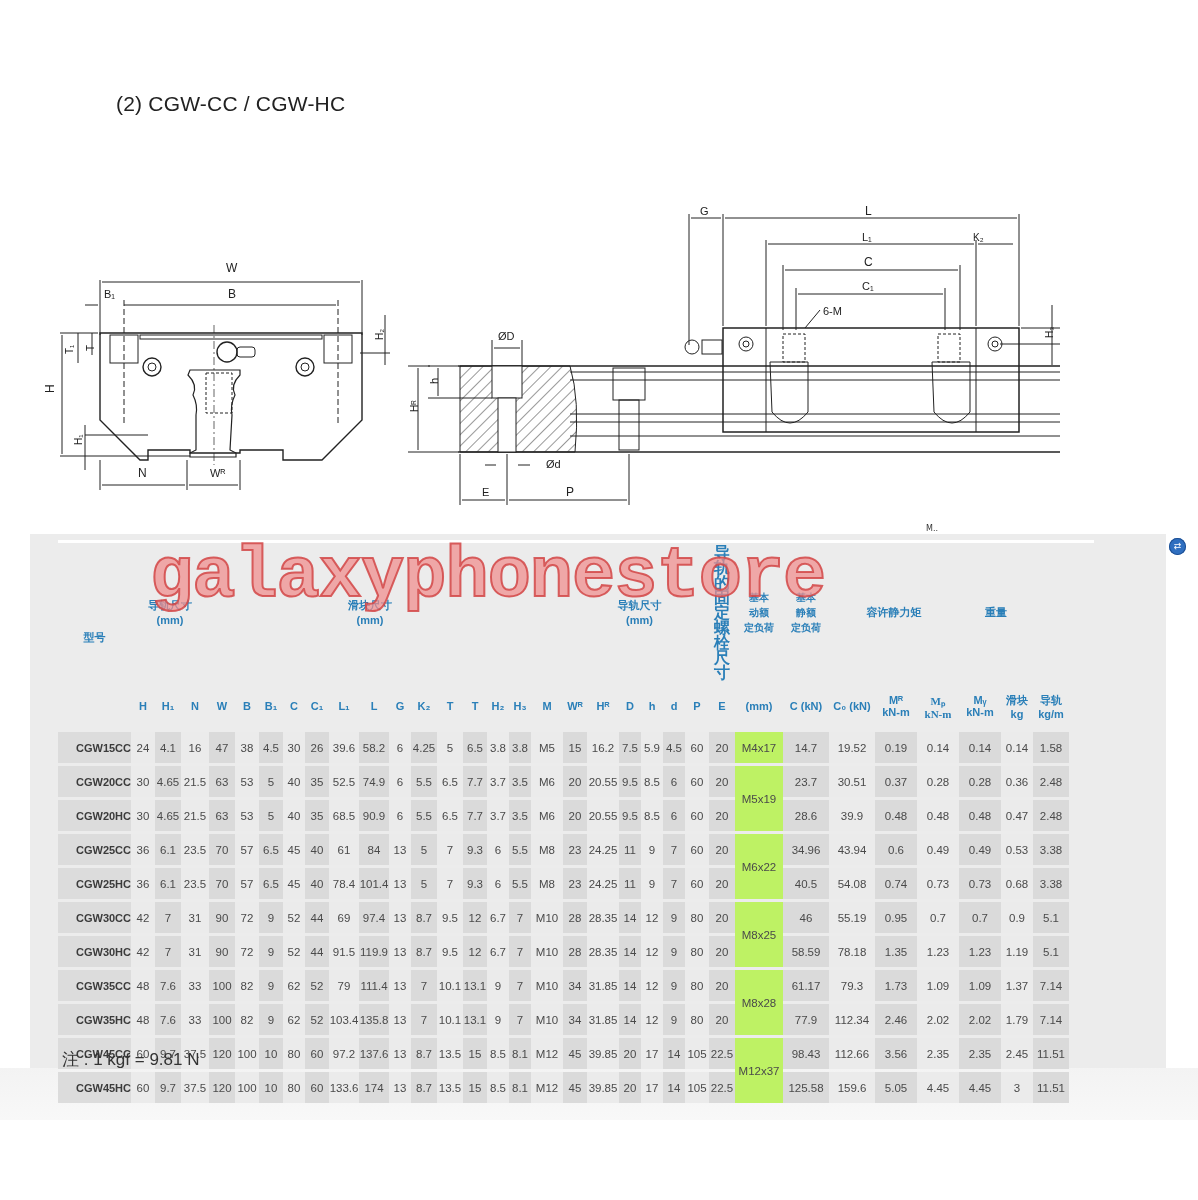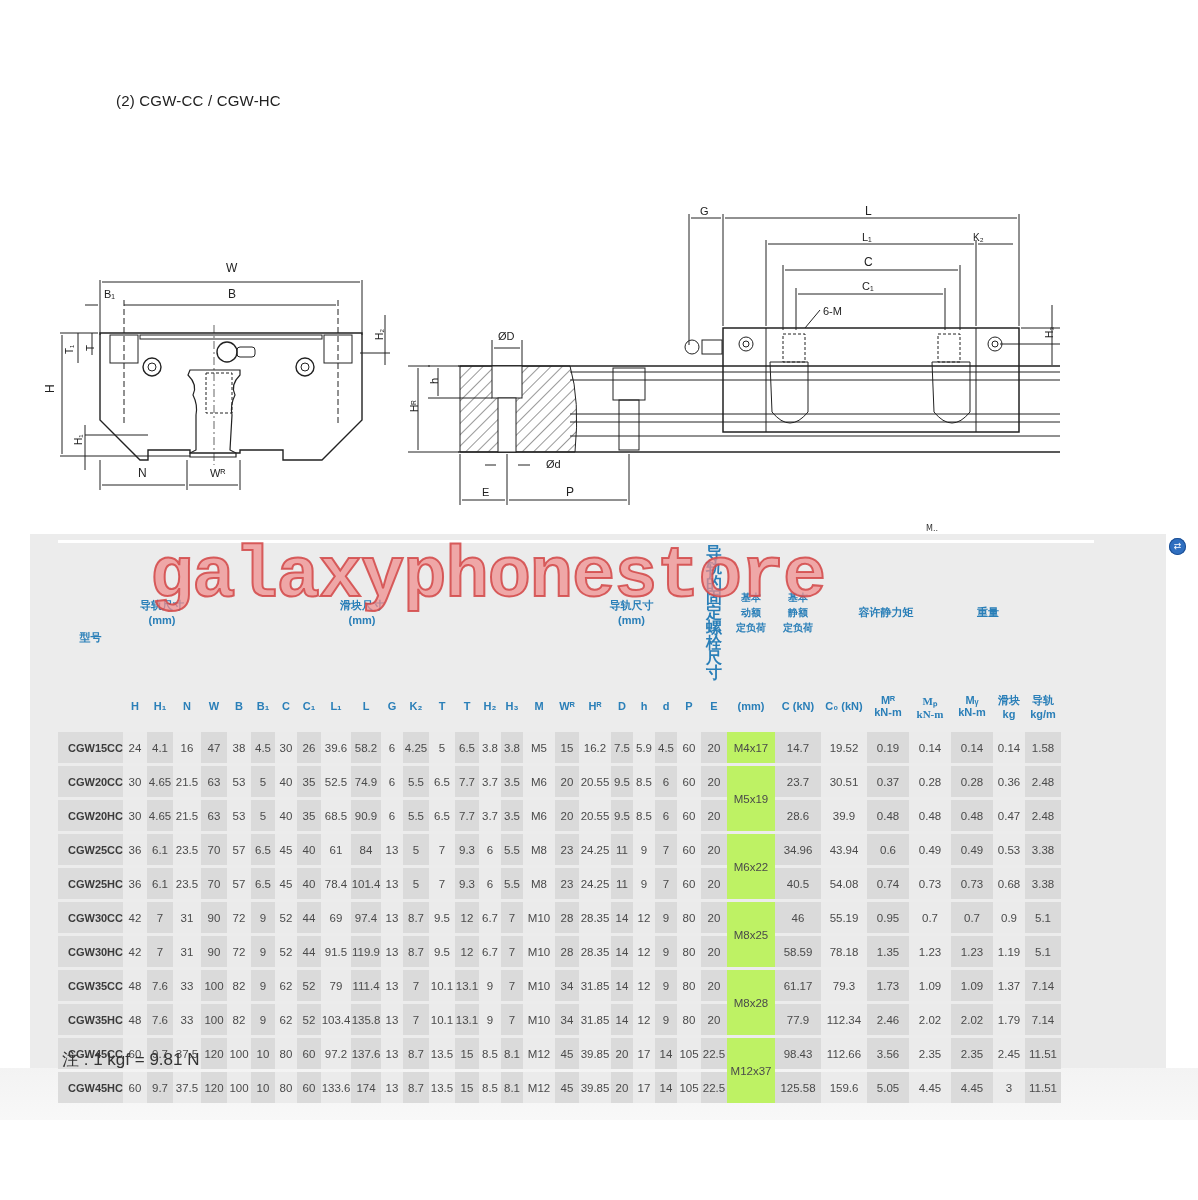--- a/index.html
+++ b/index.html
@@ -1,31 +1,31 @@
 <!DOCTYPE html>
 <html><head>
 <meta charset="utf-8">
 <style>
   html, body { margin:0; padding:0; }
   body { width:1198px; height:1200px; background:#ffffff; position:relative; overflow:hidden;
          font-family:"DejaVu Sans", "Liberation Sans", sans-serif; color:#333; }
-  .title { position:absolute; left:116px; top:92px; font-size:15px; font-weight:500; color:#222;
+  .title { position:absolute; left:116px; top:92px; font-size:21px; font-weight:500; color:#222;
            font-family:"Liberation Sans", "DejaVu Sans", sans-serif; letter-spacing:0.2px; }
   .drawing { position:absolute; }
   .drawing svg text { font-family:"Liberation Sans", sans-serif; fill:#222; }
   .table-panel { position:absolute; left:30px; top:534px; width:1136px; height:534px; background:#ececec; }
   .bottom-bg { position:absolute; left:0; top:1068px; width:1198px; height:52px;
                background:linear-gradient(180deg,#f3f3f3,#f8f8f8); }
   .spec-table { position:absolute; left:58px; top:542px; border-collapse:separate; border-spacing:0 3px;
                 font-family:"Liberation Sans", "DejaVu Sans", sans-serif; }
   .spec-table th { color:#2a7fb8; font-weight:600; font-size:11px; text-align:center; padding:0; }
   .spec-table th.group { height:60px; vertical-align:middle; line-height:15px; }
   .spec-table th.sub { height:46px; font-size:11px; }
   .spec-table td { font-size:11.5px; color:#4a4a4a; text-align:center; height:31px; padding:0; }
-  .spec-table td.model { font-weight:700; color:#3b3b3b; font-size:11px; text-align:left; padding-left:10px;
+  .spec-table td.model { font-weight:700; color:#3b3b3b; font-size:11px; text-align:left; padding-left:18px;
                          background:#dcdcdc; }
   .spec-table td.shade { background:#dadada; }
   .spec-table td.light { background:#ebebeb; }
   .spec-table td.bolt { background:#bef264; }
   .note { position:absolute; left:62px; top:1048px; font-size:17px; color:#333;
           font-family:"Liberation Sans", sans-serif; }
   .watermark { position:absolute; left:150px; top:536px; font-size:72px; font-weight:700;
                color:rgba(240,140,140,0.72); -webkit-text-stroke:2px rgba(210,70,70,0.85);
                font-family:Liberation Mono, monospace; letter-spacing:-1px;
                pointer-events:none; white-space:nowrap; }

